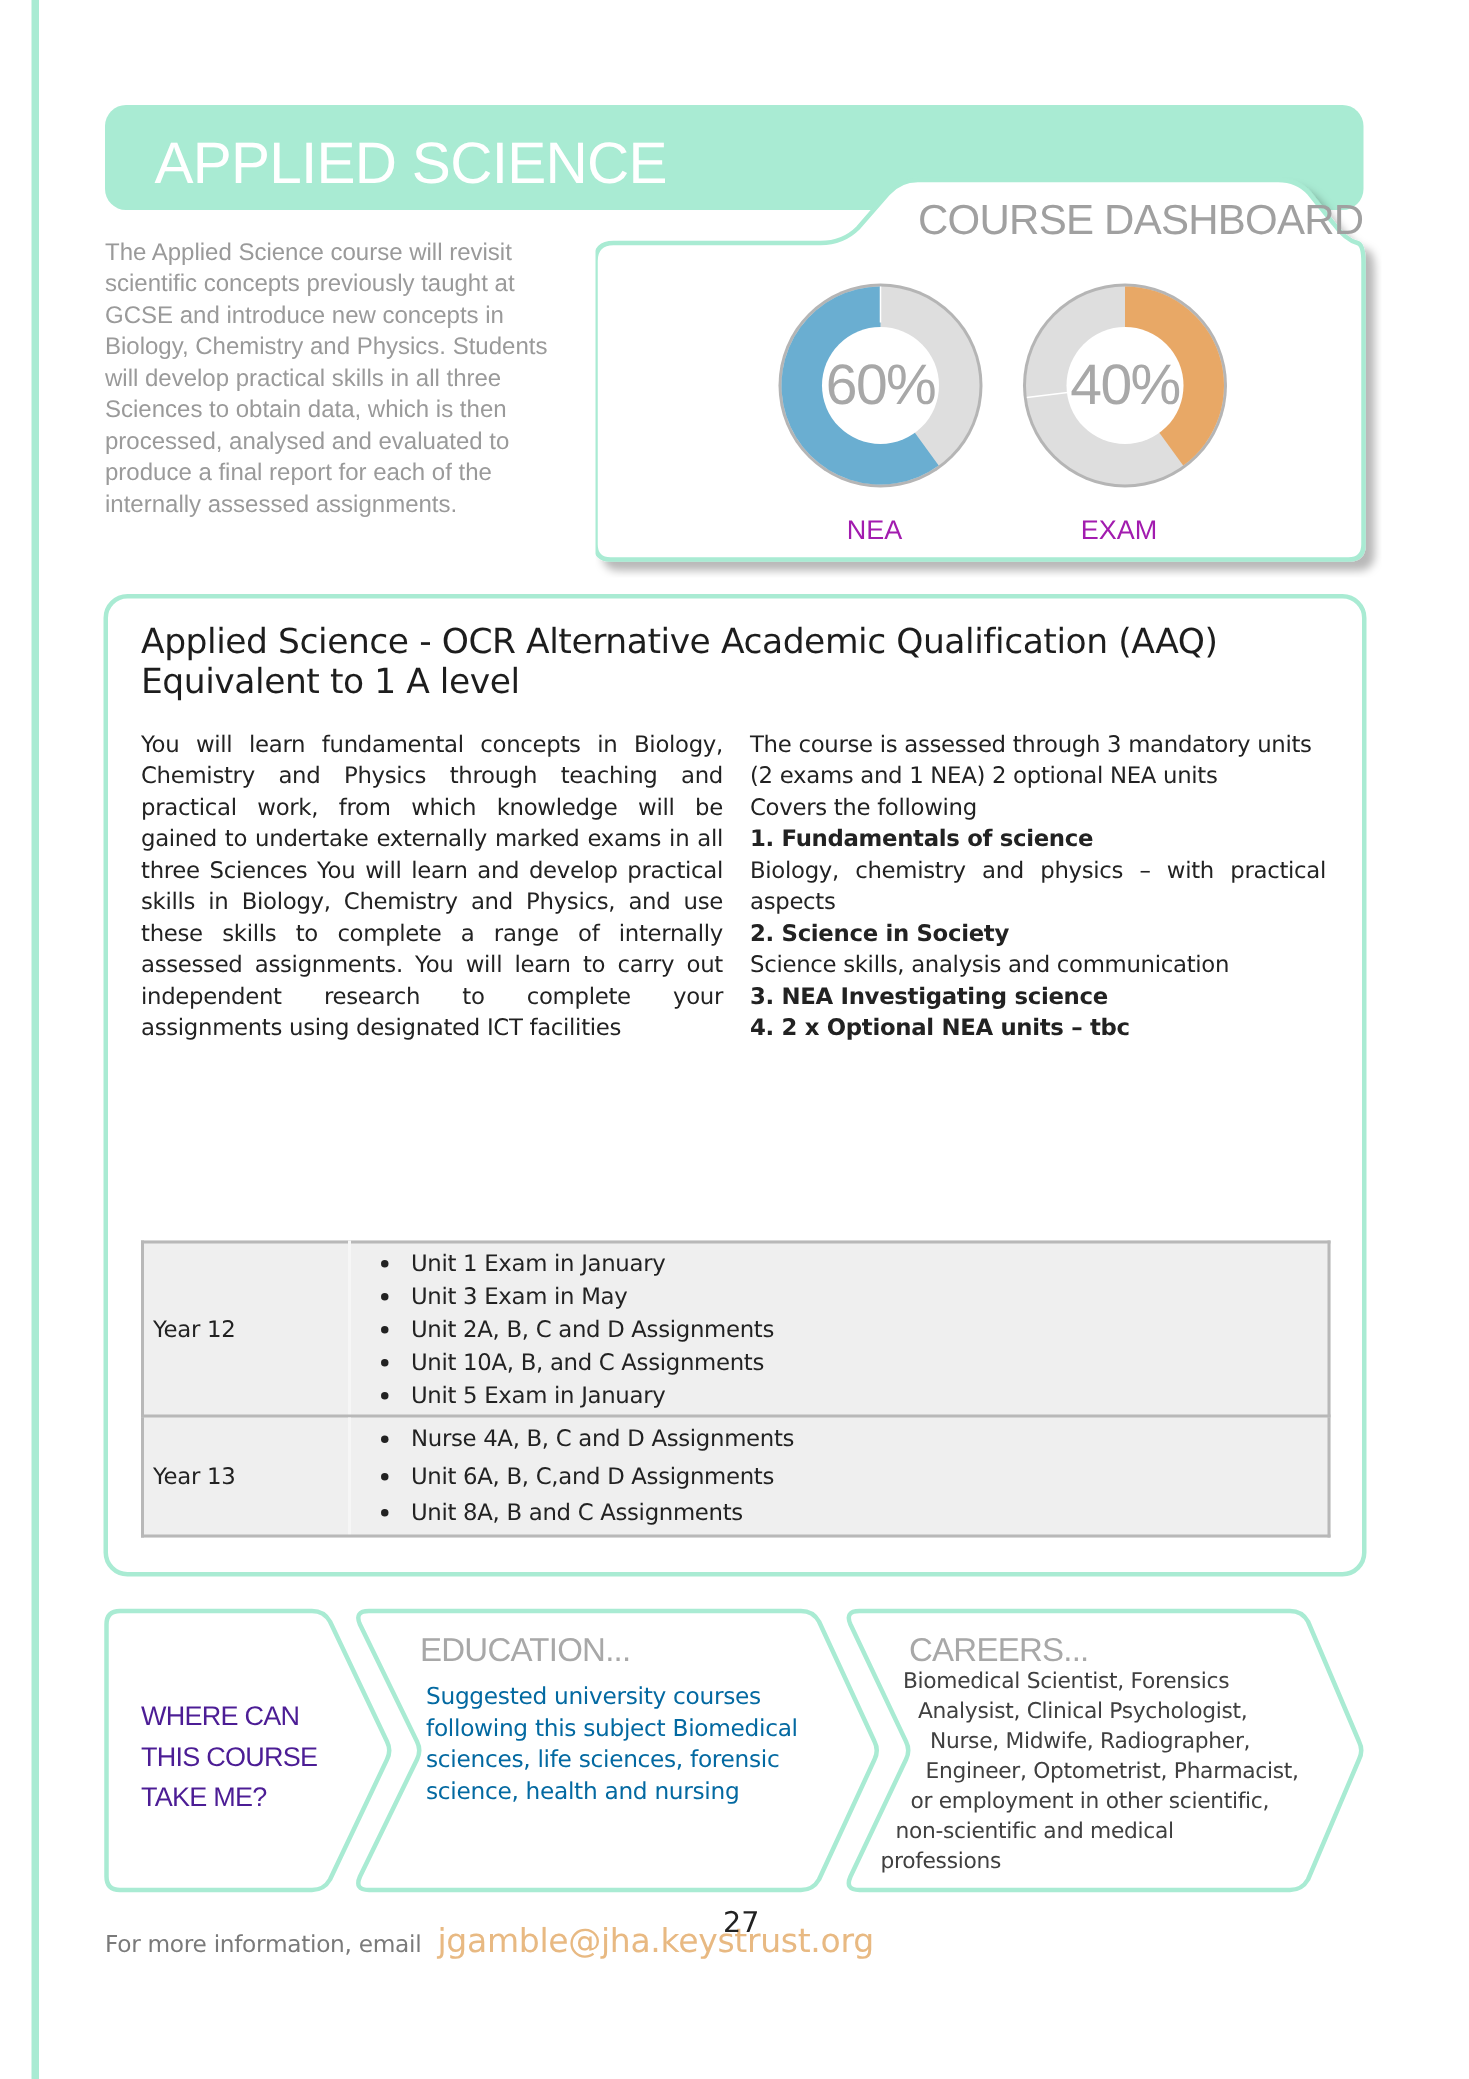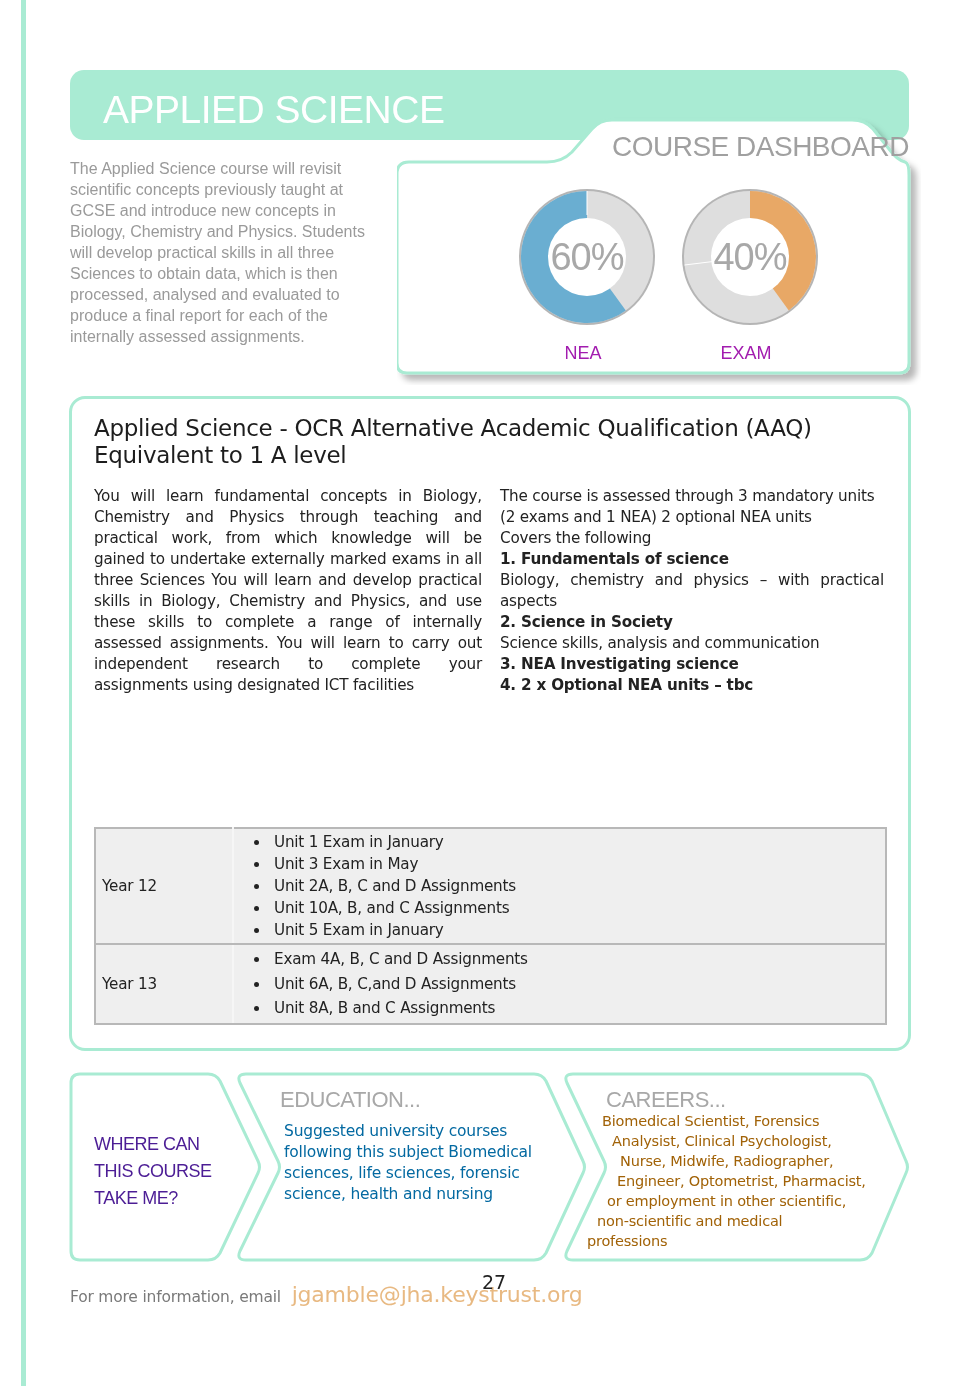--- a/index.html
+++ b/index.html
@@ -43,21 +43,21 @@
   table.sched tr.y13 li { line-height: 24.5px; }
   table.sched tr.y13 li::before { top: 10px; }
 
   
   .path-wrap { position: absolute; left: 68px; top: 1071px; width: 842px; height: 192px; }
   .path-wrap svg { position: absolute; left: 0; top: 0; }
   .where { position: absolute; left: 26px; top: 60px; width: 160px; font-family: "Liberation Sans", sans-serif; font-size: 18px; line-height: 27px; color: #4c1d95; letter-spacing: -0.5px; }
   .edu-head { position: absolute; left: 212px; top: 16px; font-family: "Liberation Sans", sans-serif; font-size: 22px; color: #a8a8a8; letter-spacing: -0.5px; }
   .edu-body { position: absolute; left: 216px; top: 50px; width: 270px; font-size: 15.5px; line-height: 21px; color: #0369a1; letter-spacing: -0.2px; }
   .car-head { position: absolute; left: 538px; top: 16px; font-family: "Liberation Sans", sans-serif; font-size: 22px; color: #a8a8a8; letter-spacing: -0.5px; }
-  .car-body { position: absolute; left: 518px; top: 40px; width: 290px; font-size: 14.5px; line-height: 20px; color: #a16207; letter-spacing: -0.2px; }
+  .car-body { position: absolute; left: 518px; top: 40px; width: 290px; font-size: 14.5px; line-height: 20px; color: #404040; letter-spacing: -0.2px; }
   .car-body div { white-space: nowrap; }
 
   .footer-info { position: absolute; left: 70px; top: 1282px; font-size: 15.5px; color: #7a7a7a; letter-spacing: -0.2px; }
   .footer-info .email { color: #e8b982; font-size: 22px; margin-left: 6px; }
   .page-num { position: absolute; left: 482px; top: 1271px; font-size: 19px; color: #222; }
 </style>
 </head>
 <body>
 
 <div class="side-stripe"></div>
@@ -136,21 +136,21 @@
           <li>Unit 2A, B, C and D Assignments</li>
           <li>Unit 10A, B, and C Assignments</li>
           <li>Unit 5 Exam in January</li>
         </ul>
       </td>
     </tr>
     <tr class="y13">
       <td class="year">Year 13</td>
       <td>
         <ul>
-          <li>Exam 4A, B, C and D Assignments</li>
+          <li>Nurse 4A, B, C and D Assignments</li>
           <li>Unit 6A, B, C,and D Assignments</li>
           <li>Unit 8A, B and C Assignments</li>
         </ul>
       </td>
     </tr>
   </tbody>
     </table>
 </div>
 
 <div class="path-wrap">

